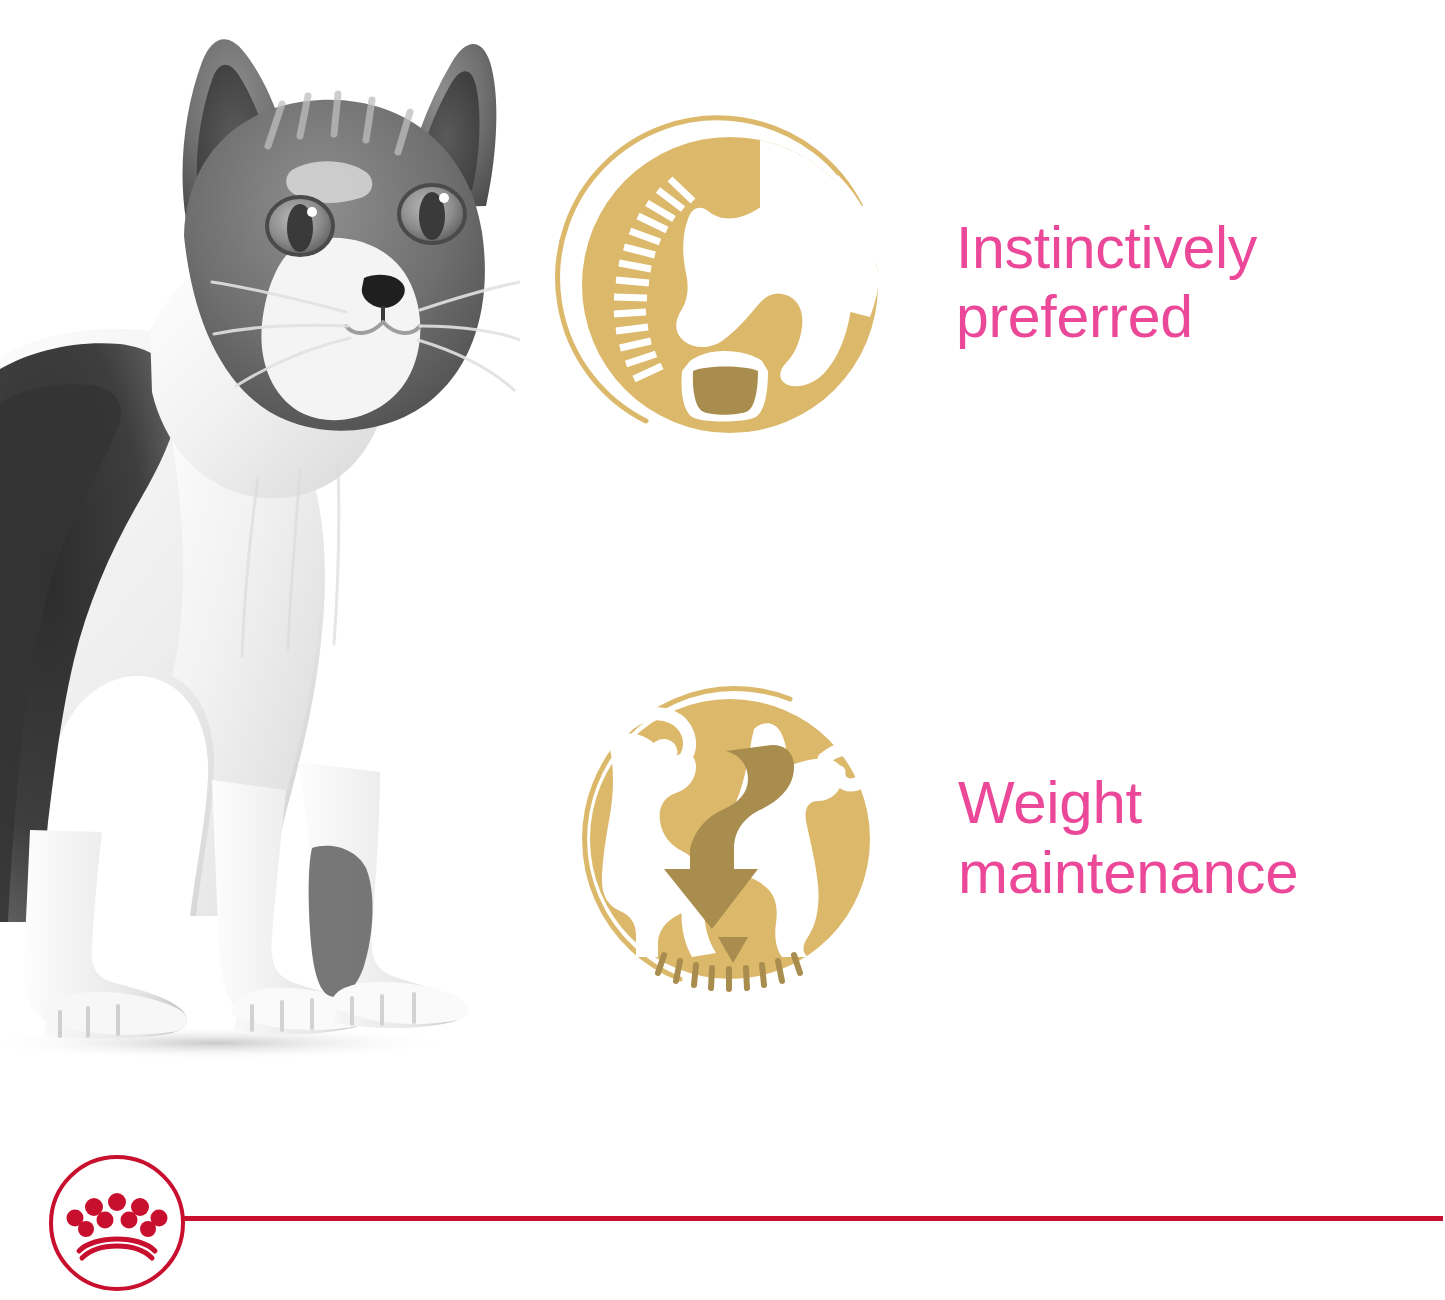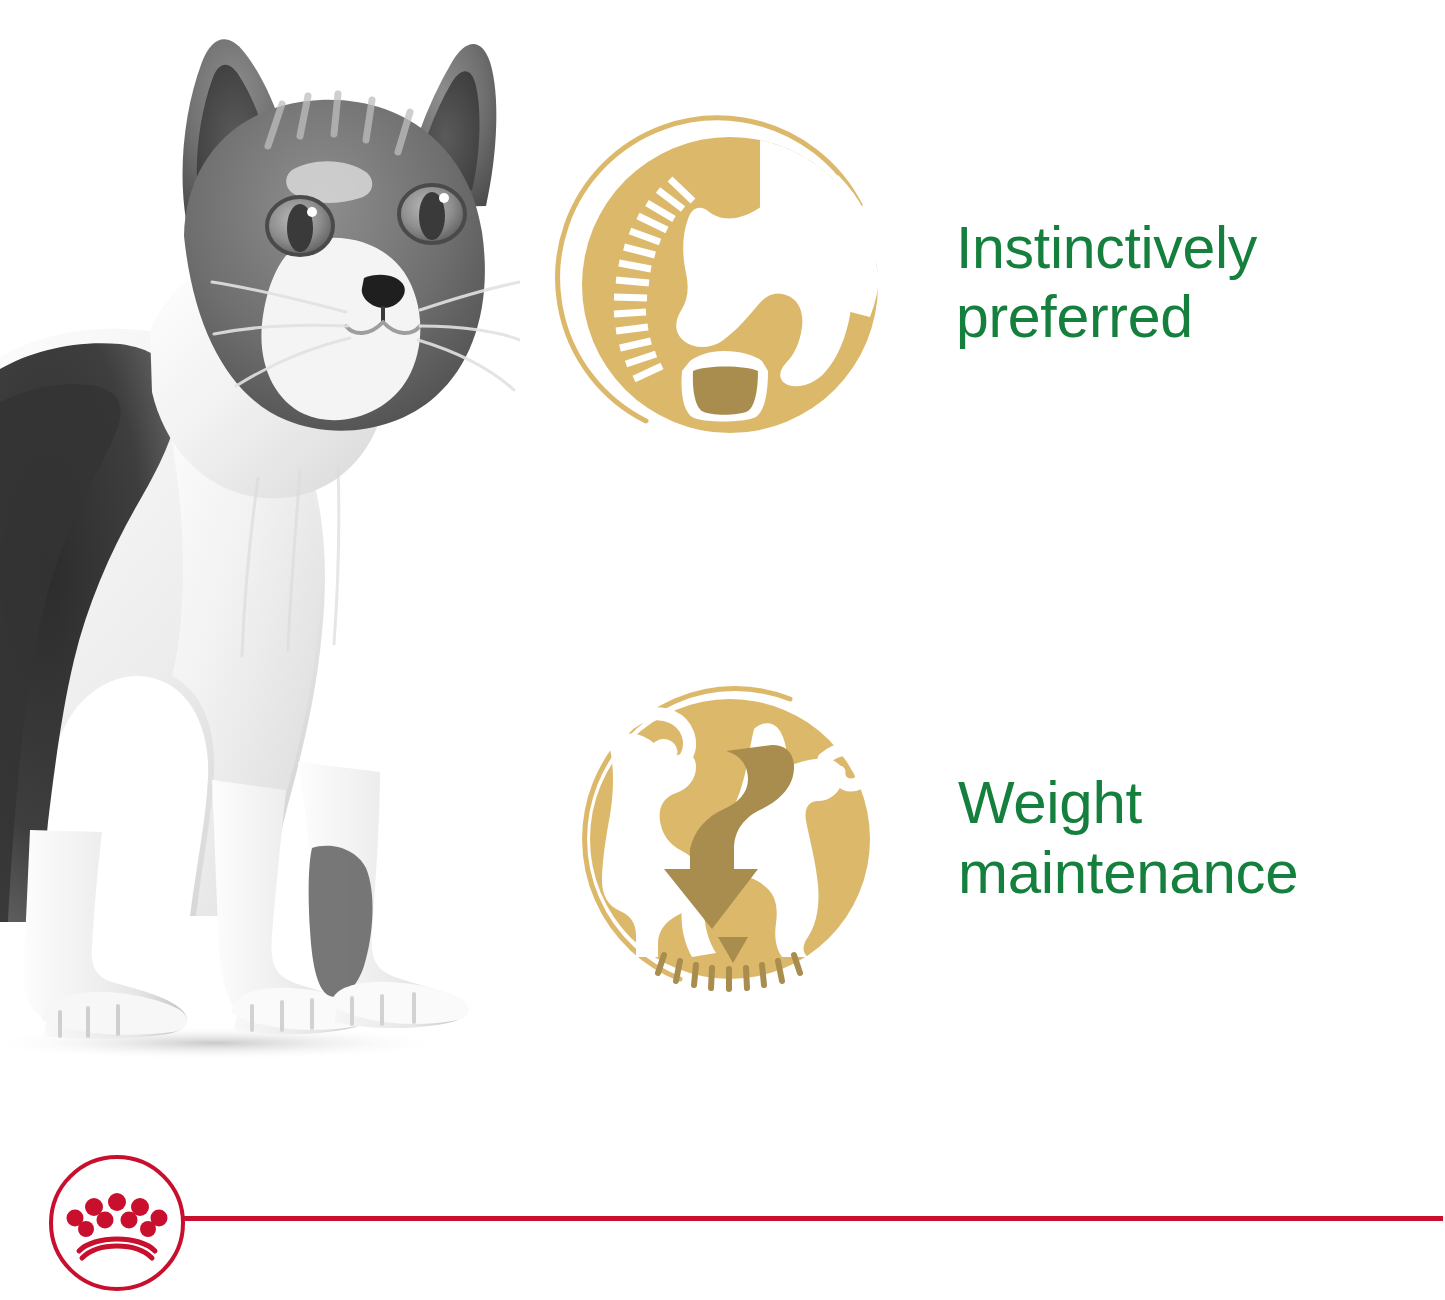--- a/index.html
+++ b/index.html
@@ -44,21 +44,21 @@
     flex: 0 0 auto;
     width: 348px;
     height: 348px;
   }
   .benefit-2 .benefit-icon { width: 330px; height: 330px; }
   .benefit-icon svg { display: block; width: 100%; height: 100%; }
 
   .benefit-label {
     flex: 1 1 auto;
     margin-left: 58px;
-    color: #15803d;
+    color: #ec4899;
     font-size: 59px;
     line-height: 1.16;
     font-weight: 400;
     letter-spacing: -0.3px;
     white-space: pre-line;
   }
   .benefit-2 .benefit-label { margin-left: 70px; font-size: 60px; }
 
   
   .brand-bar {

